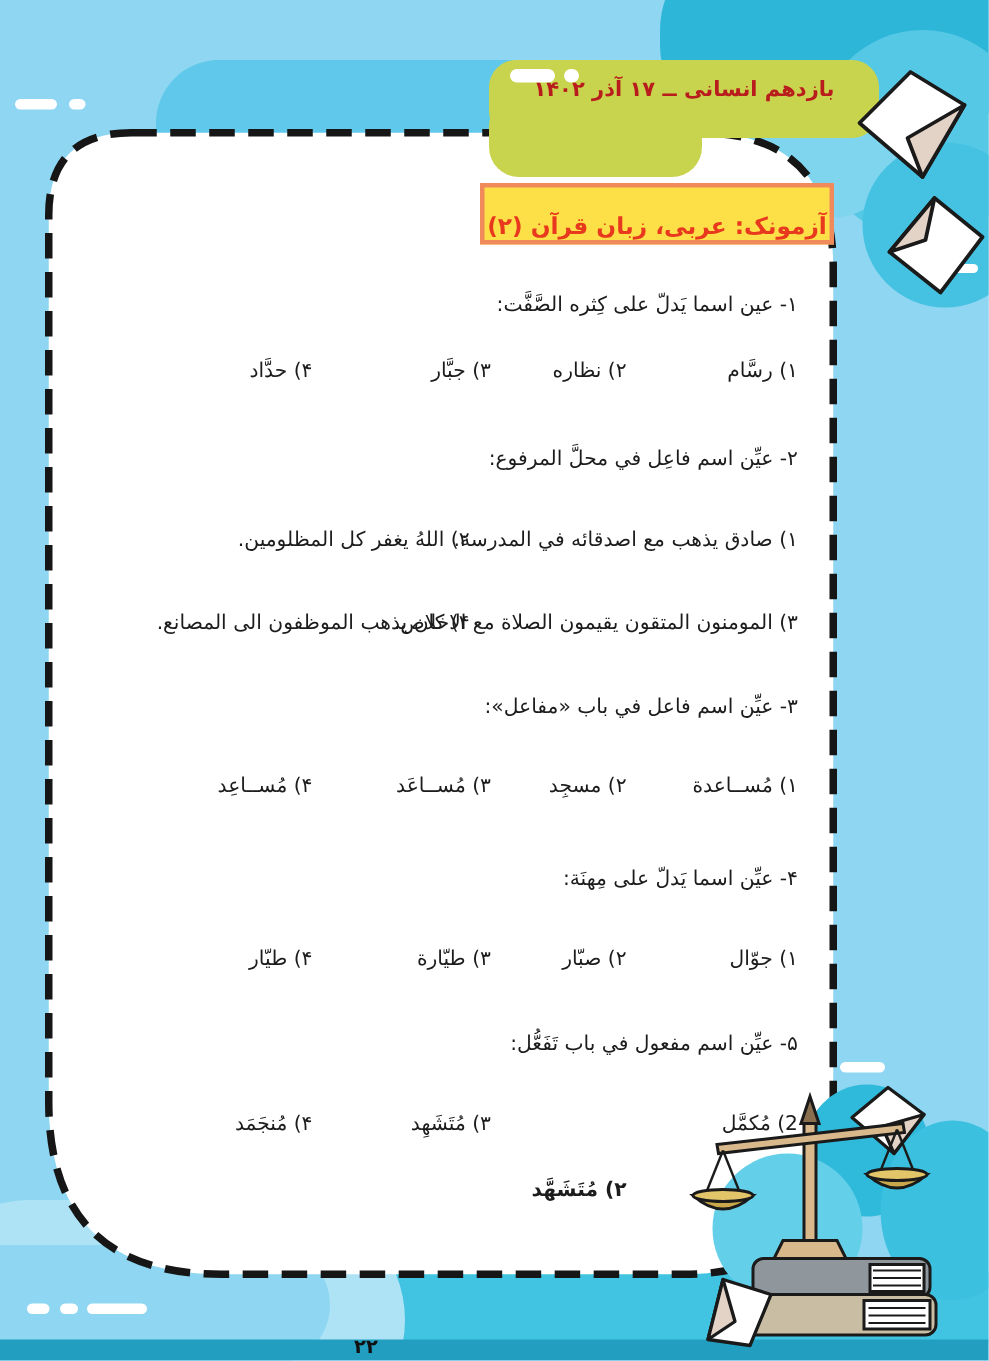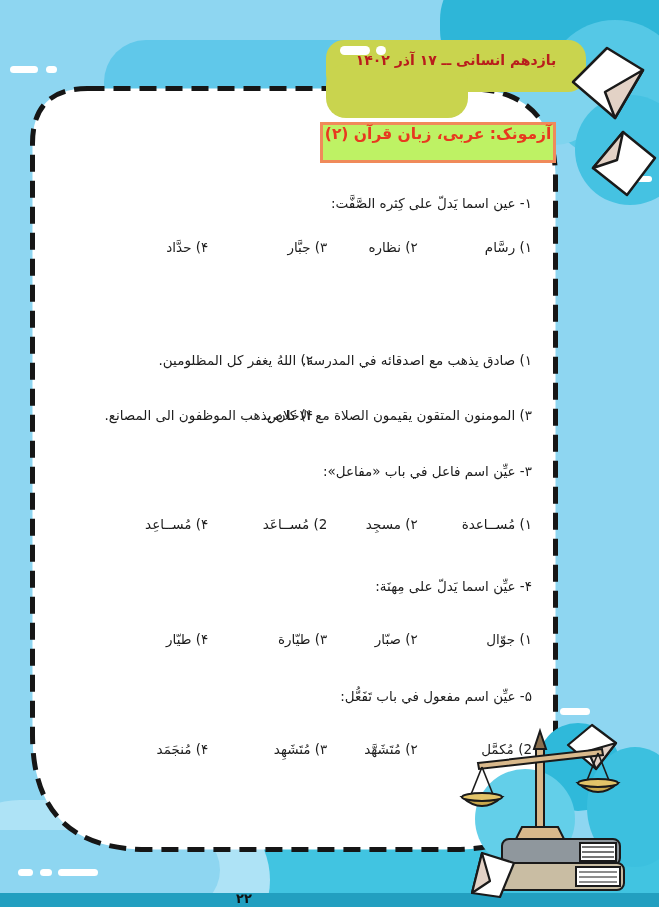--- a/index.html
+++ b/index.html
@@ -24,31 +24,31 @@
   .odash{position:absolute; background:#8a7a1e; border-radius:3px; height:5px; z-index:6;}
 
   
   .sheet-svg{position:absolute; left:30px; top:86px; z-index:3;}
   .content{position:absolute; left:30px; top:86px; width:528px; height:766px; z-index:4; color:#1c1c1c;}
   .row{position:absolute; right:26px; left:26px; font-size:13.5px; line-height:1.35;}
   .stem{text-align:right;}
   .opts4{display:grid; grid-template-columns:24% 19% 25% 32%;}
   .opts2{display:grid; grid-template-columns:46% 54%;}
   .opt{text-align:right; white-space:nowrap;}
-  .bold{font-weight:normal;}
+  .bold{font-weight:bold;margin-top:44px;}
 
   
   .tab{position:absolute; left:326px; top:40px; width:260px; height:52px; background:#c9d44e; border-radius:18px; z-index:5;}
   .tab-ext{position:absolute; left:326px; top:64px; width:142px; height:54px; background:#c9d44e; border-radius:20px; z-index:5;}
   .tab-label{position:absolute; left:336px; top:52px; width:240px; text-align:center; color:#b91c1c; font-weight:bold; font-size:14px; z-index:6;}
   .tab-dash1{position:absolute; left:340px; top:46px; width:30px; height:9px; border-radius:5px; background:#ffffff; z-index:6;}
   .tab-dash2{position:absolute; left:376px; top:46px; width:10px; height:9px; border-radius:5px; background:#ffffff; z-index:6;}
 
   
-  .title-box{position:absolute; left:320px; top:122px; width:236px; height:41px; background:#bef264; border:3px solid #f08a5a; box-sizing:border-box; display:flex; align-items:flex-start; justify-content:center; z-index:5;}
+  .title-box{position:absolute; left:320px; top:122px; width:236px; height:41px; background:#fde047; border:3px solid #f08a5a; box-sizing:border-box; display:flex; align-items:flex-end; justify-content:center; z-index:5;}
   .title-box span{color:#e8391f; font-weight:bold; font-size:15.5px;}
 
   .page-num{position:absolute; left:236px; top:891px; color:#111; font-weight:bold; font-size:13px; z-index:6;}
 
   .decor-svg{position:absolute; z-index:6;}
 </style>
 </head>
 <body>
 
 <div class="stage">
@@ -80,34 +80,35 @@
   <div class="content">
 
     <div class="row stem" style="top:108px;">١- عين اسما يَدلّ على كِثره الصَّفَّت:</div>
     <div class="row opts4" style="top:152px;">
       <span class="opt">١) رسَّام</span>
       <span class="opt">٢) نظاره</span>
       <span class="opt">٣) جبَّار</span>
       <span class="opt">۴) حدَّاد</span>
     </div>
 
+    <div class="row stem" style="top:211px;">٢- عيِّن اسم فاعِل في محلَّ المرفوع:</div>
     <div class="row opts2" style="top:265px;">
       <span class="opt">١) صادق يذهب مع اصدقائه في المدرسة.</span>
       <span class="opt">٢) اللهُ يغفر كل المظلومين.</span>
     </div>
     <div class="row opts2" style="top:320px;">
       <span class="opt">٣) المومنون المتقون يقيمون الصلاة مع الاخلاص.</span>
       <span class="opt">۴) كان يذهب الموظفون الى المصانع.</span>
     </div>
 
     <div class="row stem" style="top:376px;">٣- عيِّن اسم فاعل في باب «مفاعل»:</div>
     <div class="row opts4" style="top:429px;">
       <span class="opt">١) مُســاعدة</span>
       <span class="opt">٢) مسجِد</span>
-      <span class="opt">2) مُســاعَد</span>
+      <span class="opt">٣) مُســاعَد</span>
       <span class="opt">۴) مُســاعِد</span>
     </div>
 
     <div class="row stem" style="top:491px;">۴- عيِّن اسما يَدلّ على مِهنَة:</div>
     <div class="row opts4" style="top:544px;">
       <span class="opt">١) جوّال</span>
       <span class="opt">٢) صبّار</span>
       <span class="opt">٣) طيّارة</span>
       <span class="opt">۴) طيّار</span>
     </div>

